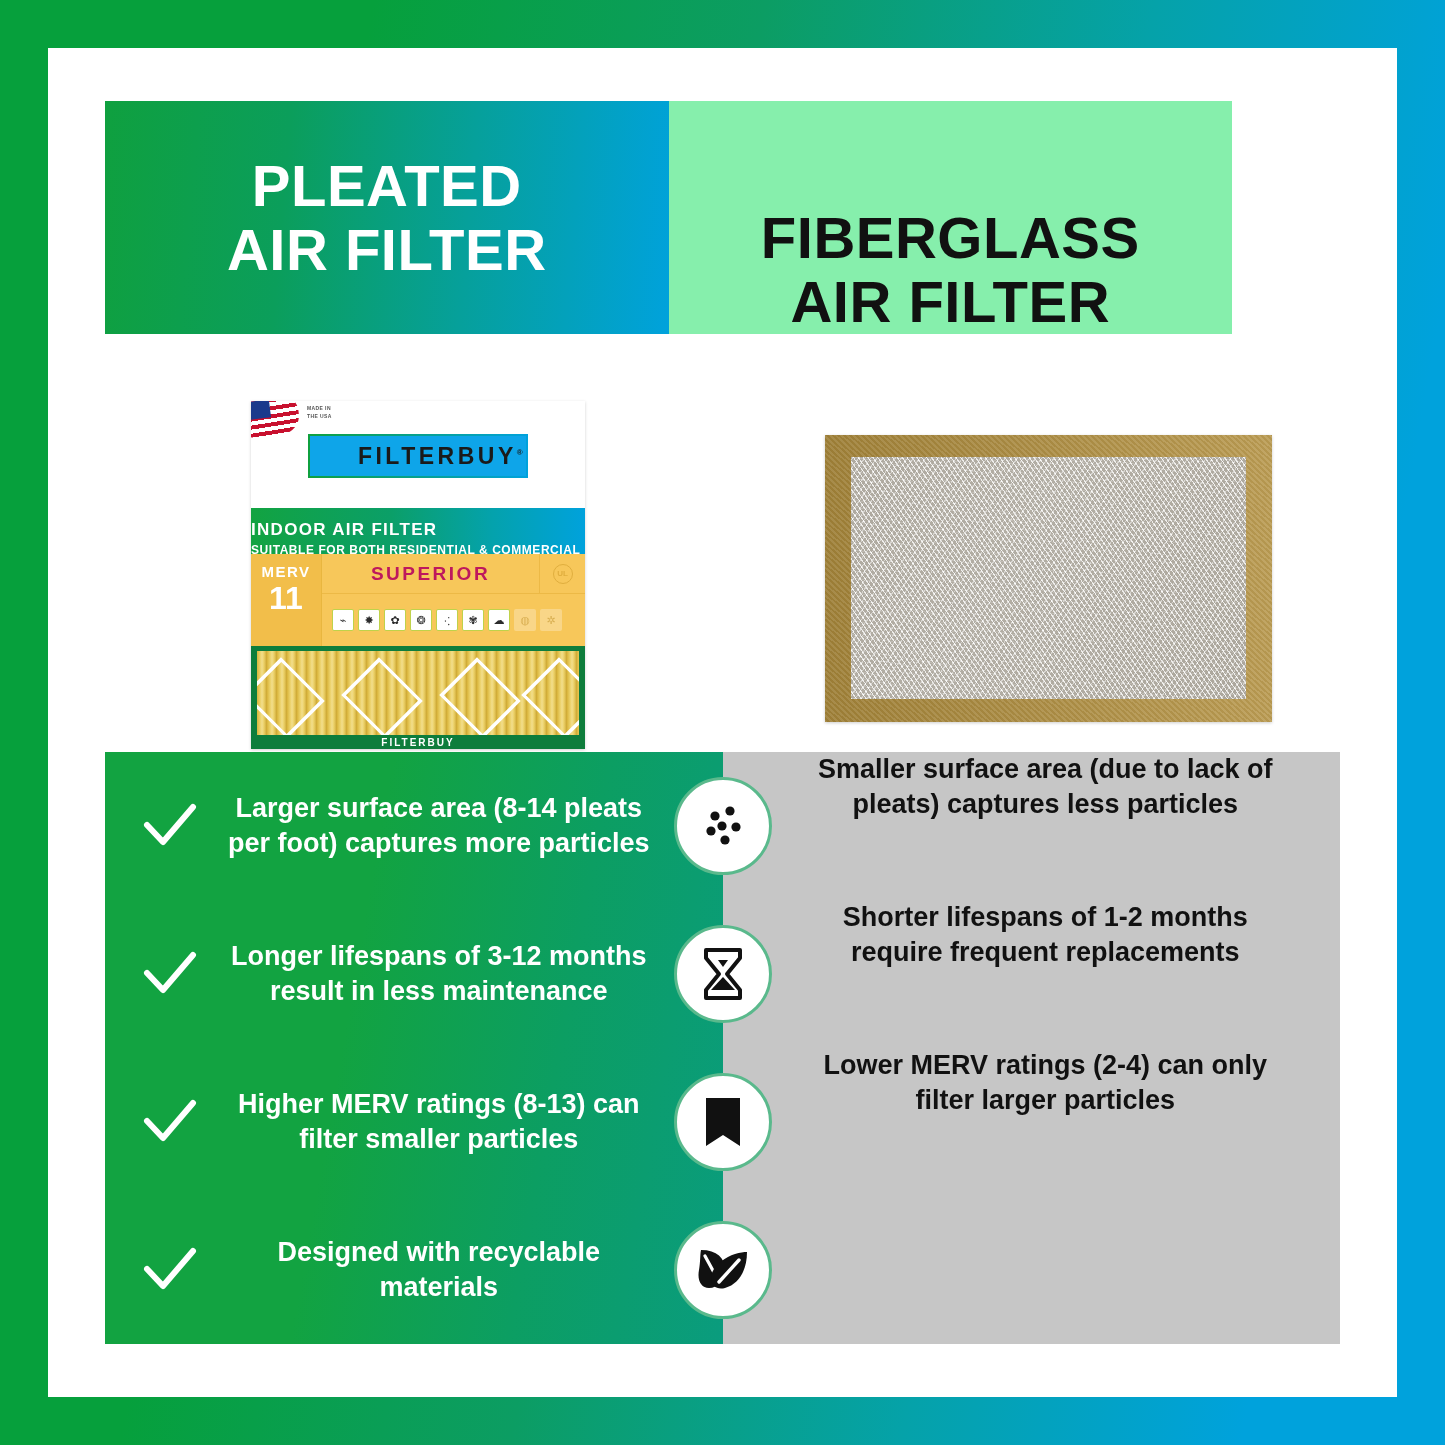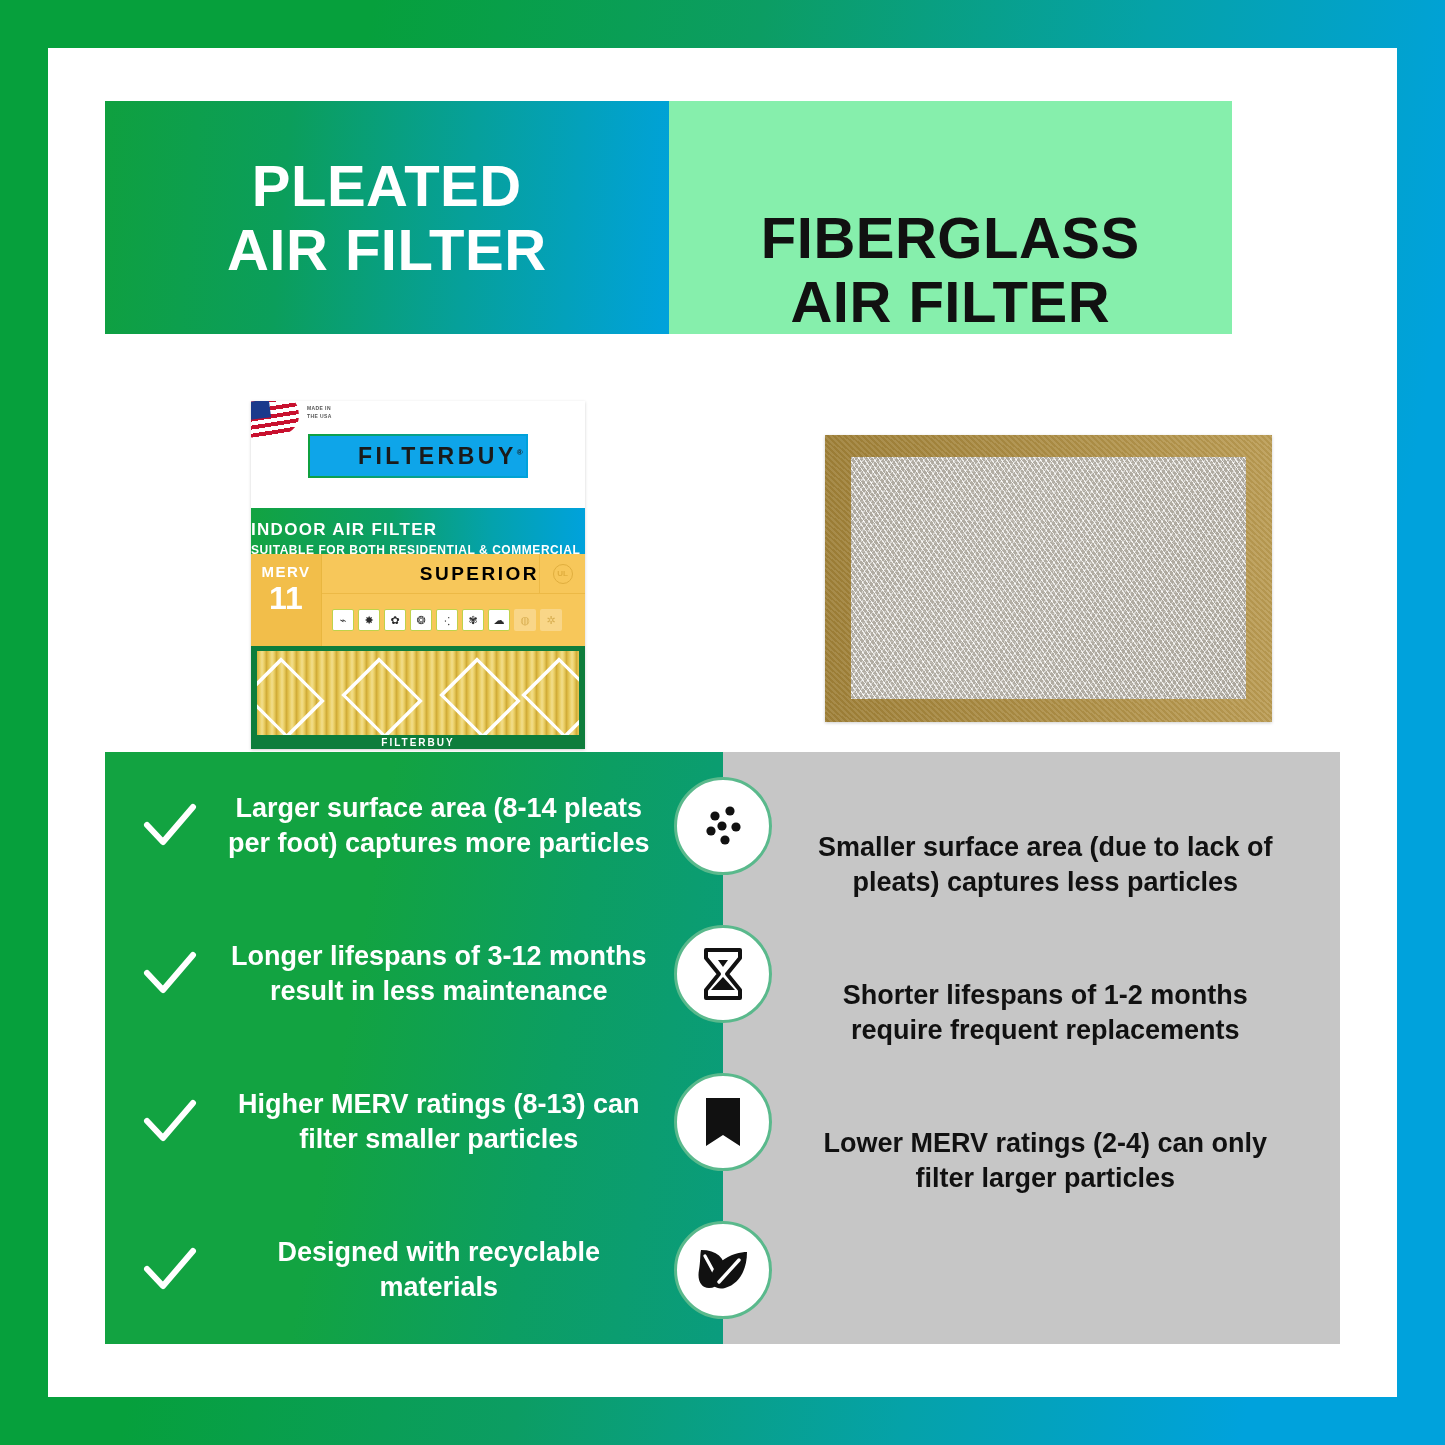--- a/index.html
+++ b/index.html
@@ -119,21 +119,21 @@
     width: 71px; background: #F2BE4A;
     display: flex; flex-direction: column;
     align-items: center; justify-content: flex-start;
     padding-top: 9px;
     border-right: 1px solid #E9B63F;
   }
   .merv-label { color: #FFFFFF; font-weight: bold; font-size: 15px; letter-spacing: 1.5px; }
   .merv-num { color: #FFFFFF; font-weight: bold; font-size: 32px; line-height: 1; margin-top: 2px; }
   .gold-right { flex: 1; display: flex; flex-direction: column; }
   .gold-top { height: 40px; display: flex; align-items: center; border-bottom: 1px solid #ECB946; }
-  .superior { flex: 1; text-align: right; color: #000000; font-weight: bold; font-size: 19px; letter-spacing: 2.5px; }
+  .superior { flex: 1; text-align: center; color: #be185d; font-weight: bold; font-size: 19px; letter-spacing: 2.5px; }
   .ul-seal {
     width: 46px; height: 100%; border-left: 1px solid #ECB946;
     display: flex; align-items: center; justify-content: center;
   }
   .ul-circle {
     width: 20px; height: 20px; border-radius: 50%;
     border: 1.4px solid #E0AE3E; color: #E0AE3E;
     font-size: 8px; display: flex; align-items: center; justify-content: center;
     font-weight: bold;
   }
@@ -218,21 +218,21 @@
   .check {
     flex: 0 0 58px; height: 58px; position: relative;
   }
   .check svg { width: 58px; height: 58px; display: block; }
   .cmp-left .txt {
     flex: 1; text-align: center; color: #FFFFFF;
     font-weight: bold; font-size: 27px; line-height: 1.30;
   }
   .cmp-right {
     width: 50%; height: 100%;
-    display: flex; align-items: flex-end;
+    display: flex; align-items: flex-start;
     padding-left: 84px; padding-right: 56px;
   }
   .cmp-right .txt {
     flex: 1; text-align: center; color: #111111;
     font-weight: bold; font-size: 27px; line-height: 1.30;
   }
   .badge {
     position: absolute;
     left: 50%; top: 50%;
     transform: translate(-50%, -50%);

